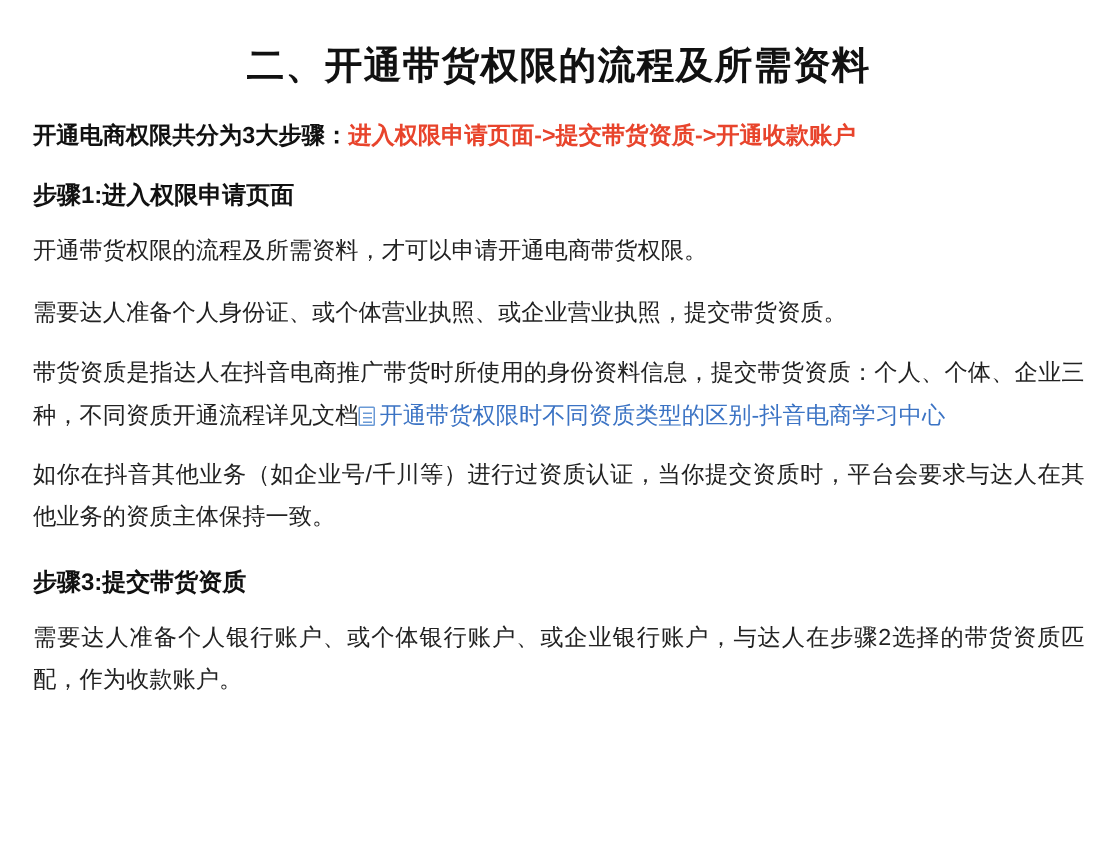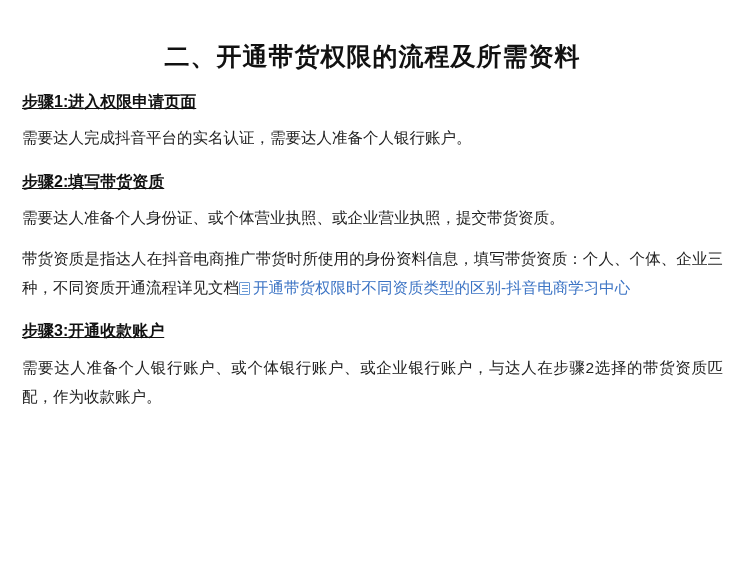--- a/index.html
+++ b/index.html
@@ -12,21 +12,21 @@
     background: #ffffff;
     font-family: "Liberation Sans", sans-serif;
     color: #1a1a1a;
     overflow: hidden;
   }
   .page {
     position: relative;
     width: 745px;
     height: 573px;
     box-sizing: border-box;
-    padding: 32px 22px 0 22px;
+    padding: 20px 22px 0 22px;
   }
   .doc-title {
     text-align: center;
     font-size: 25px;
     font-weight: bold;
     letter-spacing: 1px;
     color: #111111;
     margin: 8px 0 16px 0;
     line-height: 1.3;
   }
@@ -47,21 +47,20 @@
   .steps-line .flow {
     color: #e8442c;
     font-weight: bold;
   }
   .sub-head {
     font-size: 16px;
     font-weight: bold;
     color: #111111;
     margin: 0 0 10px 0;
     line-height: 1.6;
-    text-decoration: underline;
   }
   .link {
     color: #3b73c4;
     text-decoration: none;
     margin-top: 29px;
   }
   .link-wrap {
     white-space: nowrap;
   }
   .doc-icon {
@@ -93,26 +92,29 @@
     margin-top: 16px;
   }
 </style>
 </head>
 <body>
 
 <div class="page">
 
   <h1 class="doc-title">二、开通带货权限的流程及所需资料</h1>
 
+  <p class="steps-line">
+    <span>开通电商权限共分为3大步骤：</span><span class="flow">进入权限申请页面-&gt;提交带货资质-&gt;开通收款账户</span>
+  </p>
 
   <h2 class="sub-head">步骤1:进入权限申请页面</h2>
-  <p class="para">需要达人完成抖音平台的实名认证，需要达人准备个人银行账户。</p>
+  <p class="para">开通带货权限的流程及所需资料，才可以申请开通电商带货权限。</p>
 
-  <h2 class="sub-head gap-before">步骤2:填写带货资质</h2>
   <p class="para">需要达人准备个人身份证、或个体营业执照、或企业营业执照，提交带货资质。</p>
   <p class="para tight">
-    <span>带货资质是指达人在抖音电商推广带货时所使用的身份资料信息，填写带货资质：个人、个体、企业三种，不同资质开通流程详见文档</span><span class="link-wrap"><span class="doc-icon"></span><a class="link" href="#">开通带货权限时不同资质类型的区别-抖音电商学习中心</a></span>
+    <span>带货资质是指达人在抖音电商推广带货时所使用的身份资料信息，提交带货资质：个人、个体、企业三种，不同资质开通流程详见文档</span><span class="link-wrap"><span class="doc-icon"></span><a class="link" href="#">开通带货权限时不同资质类型的区别-抖音电商学习中心</a></span>
   </p>
+  <p class="para">如你在抖音其他业务（如企业号/千川等）进行过资质认证，当你提交资质时，平台会要求与达人在其他业务的资质主体保持一致。</p>
 
-  <h2 class="sub-head gap-before">步骤3:开通收款账户</h2>
+  <h2 class="sub-head gap-before">步骤3:提交带货资质</h2>
   <p class="para">需要达人准备个人银行账户、或个体银行账户、或企业银行账户，与达人在步骤2选择的带货资质匹配，作为收款账户。</p>
 
 </div>
 
 </body></html>

